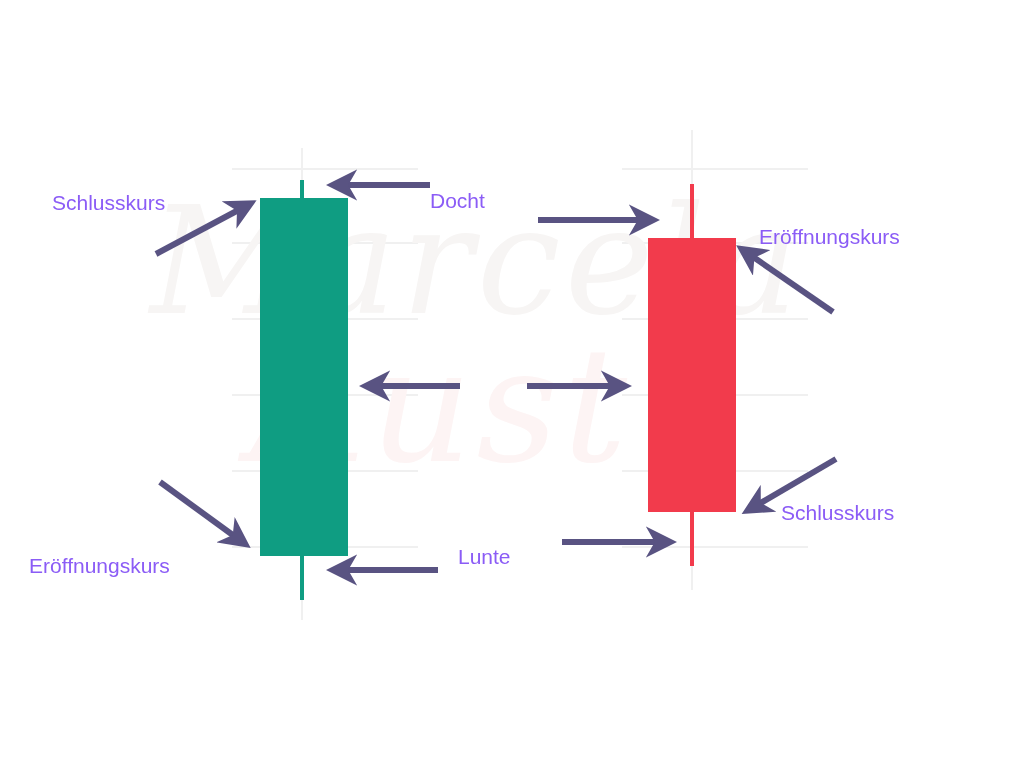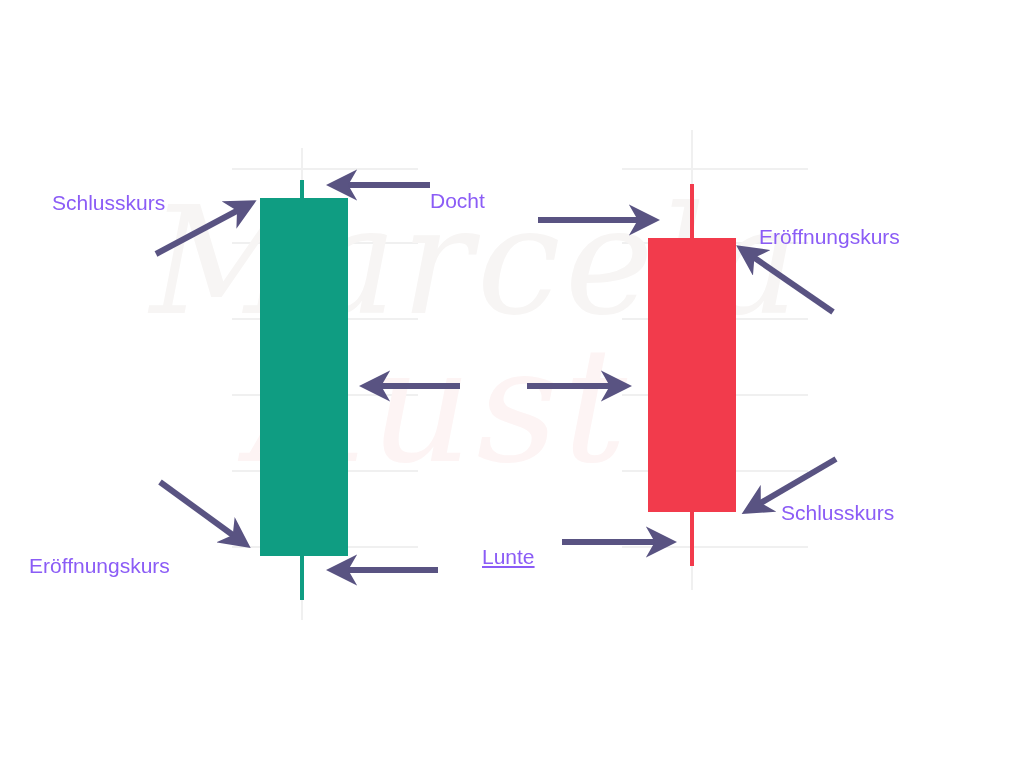--- a/index.html
+++ b/index.html
@@ -157,15 +157,15 @@
 
   <div class="label" style="left:430px;top:190px;">Docht</div>
 
   <div class="label" style="left:759px;top:226px;">Eröffnungskurs</div>
 
 
   <div class="label" style="left:781px;top:502px;">Schlusskurs</div>
 
   <div class="label" style="left:29px;top:555px;">Eröffnungskurs</div>
 
-  <div class="label" style="left:482px;top:546px;text-decoration:underline;">Lunte</div>
+  <div class="label" style="left:458px;top:546px;">Lunte</div>
 
 </div>
 
 </body></html>

